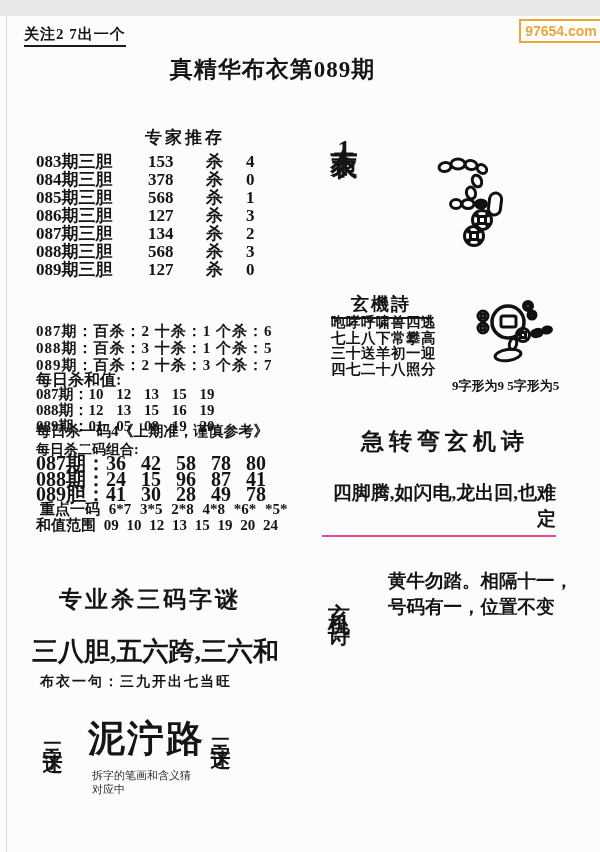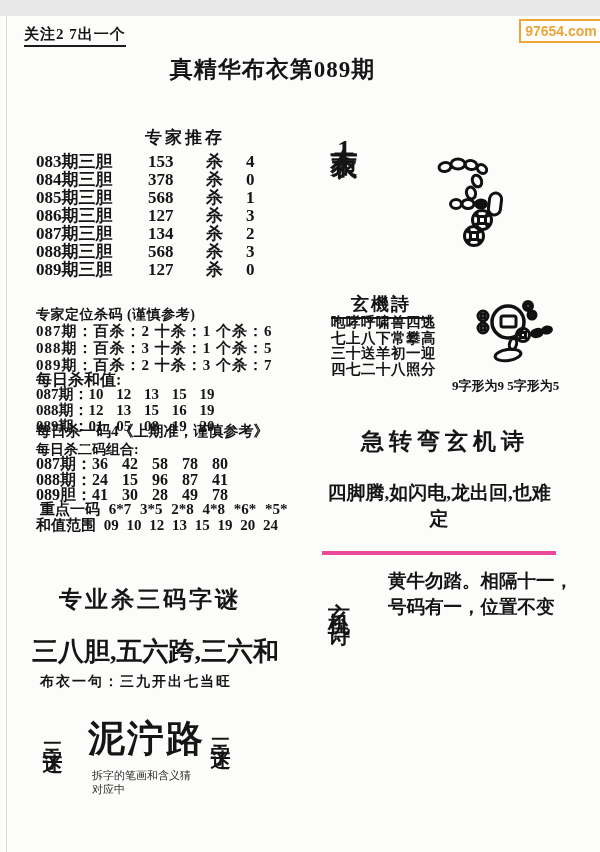--- a/index.html
+++ b/index.html
@@ -29,21 +29,21 @@
   .expert-row .c2 { width:58px; }
   .expert-row .c3 { width:40px; }
   .expert-row .c4 { width:20px; }
 
   .killpos-title { left:36px; top:290px; font-size:14px; font-weight:bold; letter-spacing:0.5px; }
   .killpos-rows { left:36px; top:307px; font-size:15px; font-weight:bold; line-height:17px; letter-spacing:1px; }
   .dailysum-title { left:36px; top:354px; font-size:16px; font-weight:bold; }
   .dailysum-rows { left:36px; top:370px; font-size:15px; font-weight:bold; line-height:16px; word-spacing:9px; }
   .dailyone-line { left:36px; top:406px; font-size:15px; font-weight:bold; }
   .twocombo-title { left:36px; top:425px; font-size:14px; font-weight:bold; }
-  .twocombo-rows { left:36px; top:440px; font-size:16px; font-weight:bold; line-height:15.5px; word-spacing:10px; }
+  .twocombo-rows { left:36px; top:440px; font-size:20px; font-weight:bold; line-height:15.5px; word-spacing:10px; }
   .keyone-line { left:40px; top:484px; font-size:15px; font-weight:bold; word-spacing:5px; }
   .sumrange-line { left:36px; top:500px; font-size:15px; font-weight:bold; word-spacing:4px; }
 
   .prokill-title { left:30px; top:568px; width:240px; text-align:center;
     font-size:23px; font-weight:bold; letter-spacing:3px; }
   .dan-line { left:28px; top:618px; width:255px; text-align:center;
     font-size:26px; font-weight:bold; }
   .buyi-line { left:40px; top:657px; font-size:14px; font-weight:bold; letter-spacing:2px;text-align:right; }
 
   .vtext { writing-mode:vertical-rl; text-orientation:upright; }
@@ -56,22 +56,22 @@
   .buyi-tianxia { left:326px; top:111px; font-size:27px; font-weight:bold; letter-spacing:2px; }
   .sketch1 { left:424px; top:137px; }
   .xuanji-title { left:331px; top:276px; width:100px; text-align:center; font-size:18px;
     font-weight:bold; letter-spacing:2px; border-bottom:2px solid #1a1a1a; padding-bottom:1px; }
   .xuanji-poem { left:331px; top:299px; font-size:14.5px; font-weight:bold; line-height:15.5px; letter-spacing:0.5px; }
   .sketch2 { left:468px; top:281px; }
   .shape-caption { left:452px; top:361px; font-size:13px; font-weight:bold; }
 
   .sharp-title { left:330px; top:410px; width:230px; text-align:center;
     font-size:23px; font-weight:bold; letter-spacing:5px; }
-  .sharp-line { left:322px; top:464px; width:234px; text-align:center; font-size:19px;
-    font-weight:bold; border-bottom:4px solid #ec4899; padding-bottom:19px; }
+  .sharp-line { left:322px; top:464px; width:234px; text-align:right; font-size:19px;
+    font-weight:bold; border-bottom:2px solid #ec4899; padding-bottom:3px; }
   .dan-sep { left:328px; top:518px; width:232px; display:flex; align-items:center; gap:5px; }
   .dan-sep .bars { width:24px; display:flex; flex-direction:column; gap:3px; }
   .dan-sep .bars i { display:block; height:2.5px; background:#161616; }
   .dan-sep .sep-text { font-size:14px; font-weight:bold; letter-spacing:1px; white-space:nowrap; }
 
   .xuanji-vert { left:324px; top:568px; font-size:22px; font-weight:bold; letter-spacing:11px; }
   .huang-lines { left:388px; top:553px; font-size:18.5px; font-weight:bold; line-height:25.5px; }
 
   svg .ink { stroke:#111; fill:none; stroke-width:3; stroke-linecap:round; }
   svg .ink-f { stroke:#111; fill:#111; stroke-width:2; }
@@ -125,21 +125,20 @@
       <span class="c4">3</span>
     </div>
     <div class="expert-row">
       <span class="c1">089期三胆</span>
       <span class="c2">127</span>
       <span class="c3">杀</span>
       <span class="c4">0</span>
     </div>
   </div>
 
-  <div class="abs killpos-title">专家定位杀码 (谨慎参考)</div>
   <div class="abs killpos-rows">
     <div>087期：百杀：2 十杀：1 个杀：6</div>
     <div>088期：百杀：3 十杀：1 个杀：5</div>
     <div>089期：百杀：2 十杀：3 个杀：7</div>
   </div>
 
   <div class="abs dailysum-title">每日杀和值:</div>
   <div class="abs dailysum-rows">
     <div>087期：10 12 13 15 19</div>
     <div>088期：12 13 15 16 19</div>

